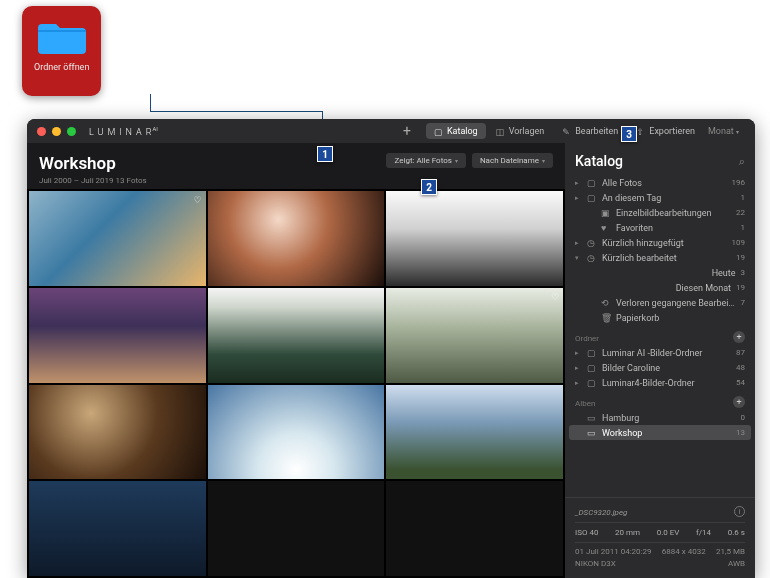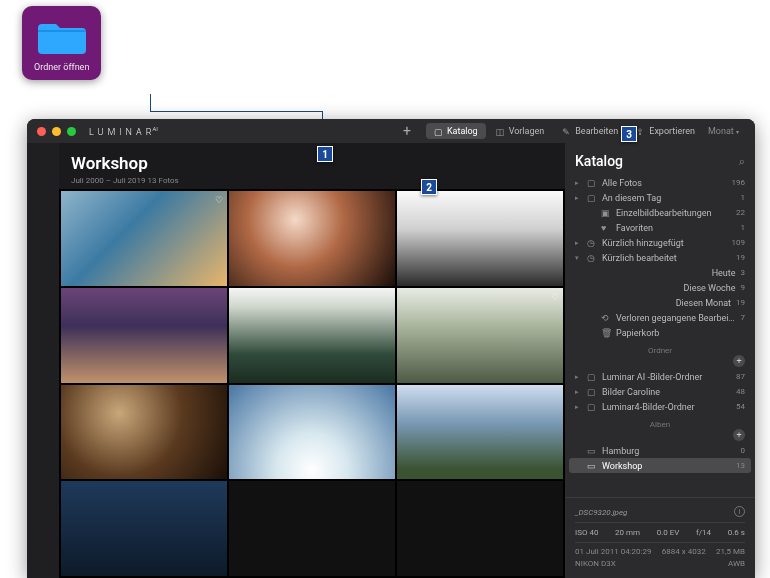--- a/index.html
+++ b/index.html
@@ -1,22 +1,22 @@
 <!DOCTYPE html>
 <html><head>
 <meta charset="utf-8">
 <style>
   * { margin: 0; padding: 0; box-sizing: border-box; font-family: -apple-system, BlinkMacSystemFont, "Segoe UI", Roboto, sans-serif; }
   body { background: #fff; width: 770px; height: 578px; position: relative; }
 
   
   .callout {
     position: absolute; top: 6px; left: 22px;
-    background: #701a75; border-radius: 10px;
-    padding: 10px 12px 8px 12px;
+    background: #b91c1c; border-radius: 10px;
+    padding: 10px 12px 24px 12px;
     display: flex; gap: 18px;
     box-shadow: 0 2px 8px rgba(0,0,0,.4);
   }
   .callout-item { display: flex; flex-direction: column; align-items: center; gap: 6px; cursor: pointer; }
   .callout-item .icon-box { width: 50px; height: 40px; border-radius: 6px; display:flex; align-items:center; justify-content:center;}
   .callout-item span.lbl { font-size: 9px; color: #eaeaea; }
   .folder-svg { width:48px; height:40px; }
   .pic-frame { width:48px; height:36px; background:#fff; border-radius:3px; display:flex; align-items:center; justify-content:center;}
   .pic-inner { width:42px; height:30px; background:linear-gradient(to bottom,#2a7bd1 0%,#5aa6e8 60%,#d0e4f6 100%); position:relative;}
   .pic-inner::after{content:"";position:absolute;bottom:0;left:6px;width:0;height:0;border-left:8px solid transparent;border-right:14px solid transparent;border-bottom:14px solid #fff;}
@@ -40,21 +40,21 @@
   .brand { margin-left:8px; font-size:9px; letter-spacing:4px; color:#eee; font-weight:300;}
   .brand sup{font-size:6px;letter-spacing:0;margin-left:-3px;}
   .titlebar-spacer{flex:1;}
   .plus-btn{color:#aaa;font-size:14px;padding:0 6px;cursor:pointer;}
   .tabs{display:flex;gap:2px;margin-left:4px;}
   .tab{display:flex;align-items:center;gap:4px;padding:3px 8px;border-radius:4px;font-size:9px;color:#bbb;cursor:pointer;}
   .tab.active{background:#4b4b4e;color:#fff;}
   .tab .ti{width:9px;height:9px;opacity:.8;}
   .titlebar-right{margin-left:auto;font-size:9px;color:#888;padding-right:6px;}
 
-  .body { flex:1; display:flex; overflow:hidden;margin-left:32px;}
+  .body { flex:1; display:flex; overflow:hidden;}
 
   .main { flex:1; display:flex; flex-direction:column; background:#1a1a1c;}
   .main-head { padding:10px 12px 4px 12px; display:flex; align-items:flex-start;}
   .main-title { font-size:17px; color:#fff; font-weight:600;}
   .main-sub { font-size:8px; color:#888; margin-top:3px;}
   .filters { margin-left:auto; display:flex; gap:6px;}
   .filter { background:#353538; padding:3px 8px; border-radius:3px; font-size:8px; color:#ccc; display:flex; align-items:center; gap:3px;cursor:pointer;}
   .filter .caret{font-size:6px;color:#888;}
 
   .grid { flex:1; display:grid; grid-template-columns:repeat(3,1fr); gap:2px; padding:2px; overflow:hidden; background:#000;}
@@ -82,21 +82,21 @@
 
   .tree { flex:1; overflow-y:auto; padding:0 4px;}
   .row { display:flex; align-items:center; padding:2.5px 6px; border-radius:3px; gap:5px;cursor:pointer;}
   .row.selected{background:#4b4b4e;color:#fff;}
   .row .arr{width:7px;font-size:7px;color:#777;}
   .row .ic{width:10px;font-size:9px;opacity:.7;}
   .row .txt{flex:1;white-space:nowrap;overflow:hidden;text-overflow:ellipsis;}
   .row .cnt{color:#888;font-size:8px;}
   .row.indent1{padding-left:20px;}
   .row.indent2{padding-left:32px;text-align:right;}
-  .section-head{display:flex;align-items:center;padding:6px 6px 2px 6px;color:#777;font-size:8px;flex-direction:column;}
+  .section-head{display:flex;align-items:flex-end;padding:6px 6px 2px 6px;color:#777;font-size:8px;}
   .section-head .plus{margin-left:auto;width:12px;height:12px;border-radius:50%;background:#4a4a4c;color:#ccc;font-size:9px;display:flex;align-items:center;justify-content:center;cursor:pointer;}
 
   .meta { border-top:1px solid #3c3c3e; padding:8px 10px 10px 10px; font-size:8px; color:#aaa;}
   .meta-row{display:flex;align-items:flex-end;margin-bottom:5px;}
   .meta-name{font-style:italic;color:#999;}
   .meta-info-icon{margin-left:auto;border:1px solid #777;width:11px;height:11px;border-radius:50%;display:flex;align-items:center;justify-content:center;font-size:7px;color:#888;cursor:pointer;}
   .meta-grid{display:flex;justify-content:space-between;margin:4px 0;border-top:1px solid #3c3c3e;border-bottom:1px solid #3c3c3e;padding:5px 0;}
   .meta-grid span{font-size:8px;}
   .meta-line{display:flex;justify-content:space-between;margin-top:3px;color:#888;}
 
@@ -153,20 +153,30 @@
     <div class="titlebar-right"><span>Monat</span> <span style="font-size:6px;">▾</span></div>
   </div>
 
   <div class="body">
     <div class="main">
       <div class="main-head">
         <div>
           <div class="main-title">Workshop</div>
           <div class="main-sub">Juli 2000 – Juli 2019   13 Fotos</div>
         </div>
+        <div class="filters">
+          <div class="filter">
+              <span>Zeigt: Alle Fotos</span>
+              <span class="caret">▾</span>
+            </div>
+          <div class="filter">
+              <span>Nach Dateiname</span>
+              <span class="caret">▾</span>
+            </div>
+        </div>
       </div>
       <div class="grid">
         <div class="thumb t1">
             <span class="fav">♡</span>
           </div>
         <div class="thumb t2"></div>
         <div class="thumb t3"></div>
         <div class="thumb t4"></div>
         <div class="thumb t5"></div>
         <div class="thumb t6">
@@ -225,26 +235,20 @@
           </div>
           <div class="row indent2">
             <span class="arr"></span>
             <span class="ic"></span>
             <span class="txt">Heute</span>
             <span class="cnt">3</span>
           </div>
           <div class="row indent2">
             <span class="arr"></span>
             <span class="ic"></span>
-            <span class="txt">Diese Woche</span>
-            <span class="cnt">9</span>
-          </div>
-          <div class="row indent2">
-            <span class="arr"></span>
-            <span class="ic"></span>
             <span class="txt">Diesen Monat</span>
             <span class="cnt">19</span>
           </div>
           <div class="row indent1">
             <span class="arr"></span>
             <span class="ic">⟲</span>
             <span class="txt">Verloren gegangene Bearbeitungen</span>
             <span class="cnt">7</span>
           </div>
           <div class="row indent1">

